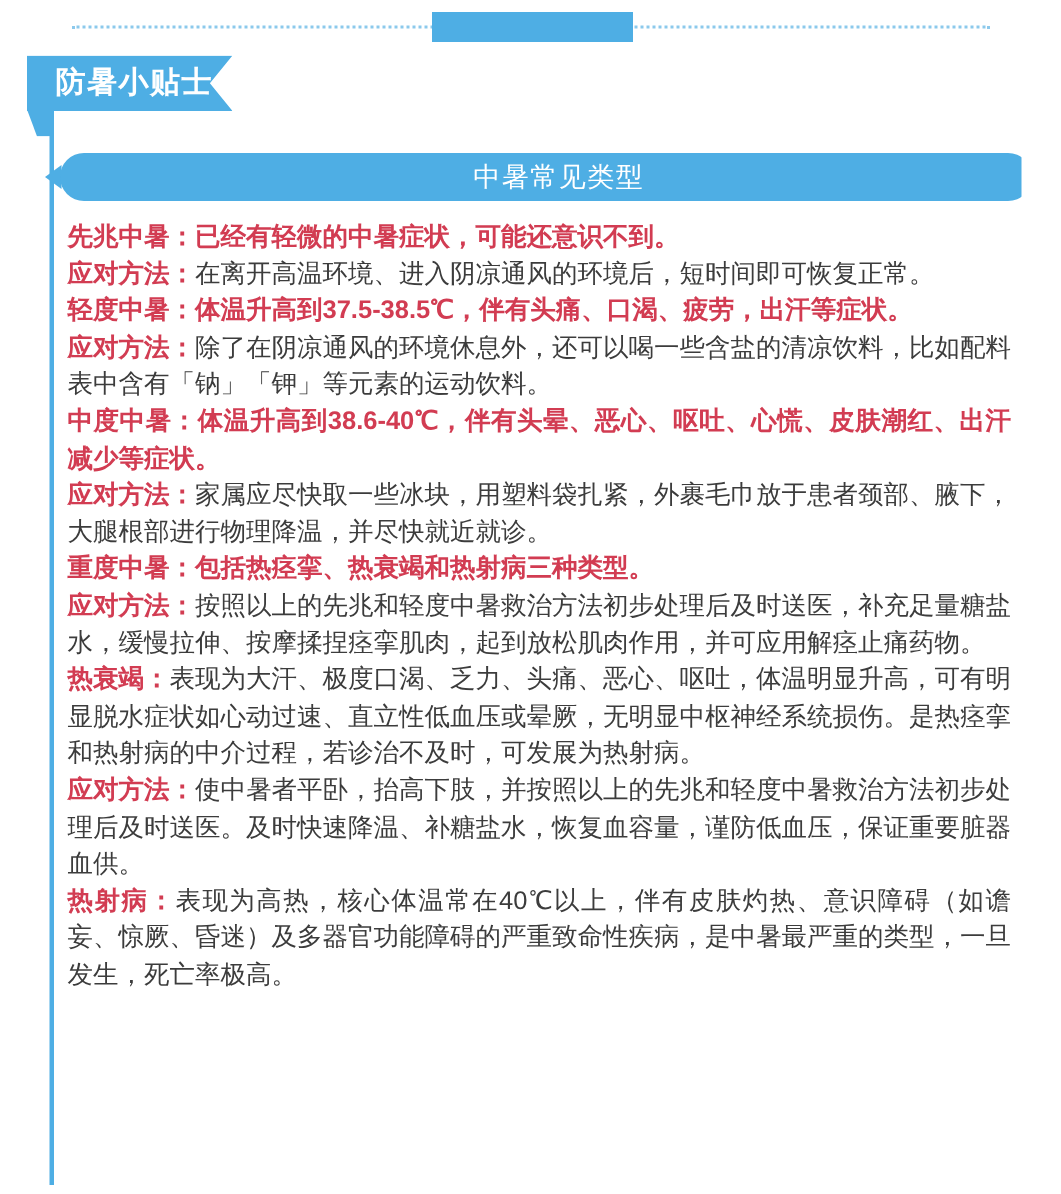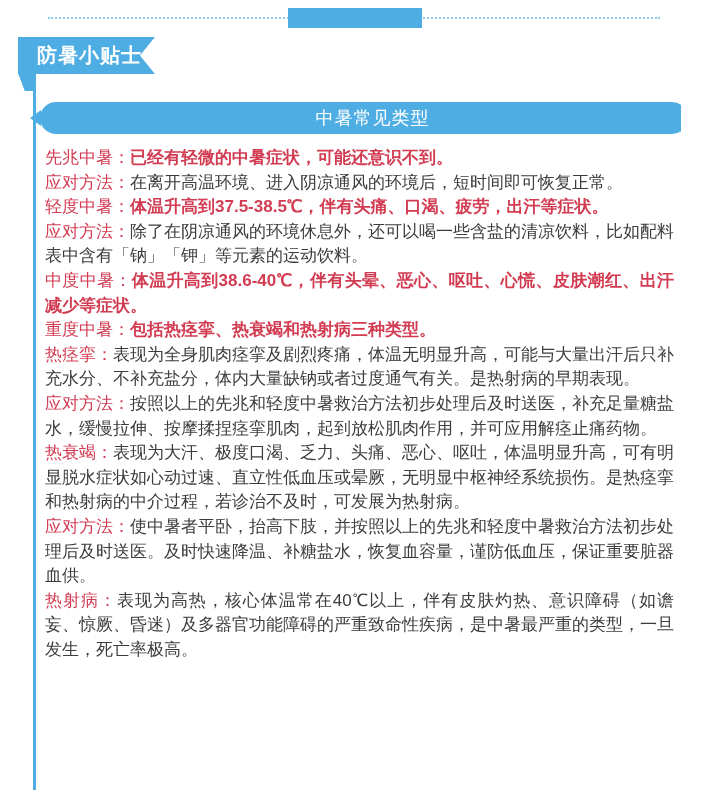--- a/index.html
+++ b/index.html
@@ -73,21 +73,21 @@
     position: absolute;
     left: 45px; top: 146px; width: 629px;
     font-size: 17px;
     line-height: 24.6px;
     color: #3c3c3c;
     text-align: justify;
   }
   .content p { margin: 0; }
   .lbl {
     color: #d23c52;
-    font-weight: normal;
+    font-weight: bold;
   }
   .em .txt {
     color: #d23c52;
     font-weight: bold;
   }
 </style>
 </head>
 <body>
 
 <div class="page">
@@ -105,21 +105,21 @@
   <div class="section-header">
     <span>中暑常见类型</span>
   </div>
 
   <div class="content">
     <p class="em"><span class="lbl">先兆中暑：</span><span class="txt">已经有轻微的中暑症状，可能还意识不到。</span></p>
     <p><span class="lbl">应对方法：</span><span class="txt">在离开高温环境、进入阴凉通风的环境后，短时间即可恢复正常。</span></p>
     <p class="em"><span class="lbl">轻度中暑：</span><span class="txt">体温升高到37.5-38.5℃，伴有头痛、口渴、疲劳，出汗等症状。</span></p>
     <p><span class="lbl">应对方法：</span><span class="txt">除了在阴凉通风的环境休息外，还可以喝一些含盐的清凉饮料，比如配料表中含有「钠」「钾」等元素的运动饮料。</span></p>
     <p class="em"><span class="lbl">中度中暑：</span><span class="txt">体温升高到38.6-40℃，伴有头晕、恶心、呕吐、心慌、皮肤潮红、出汗减少等症状。</span></p>
+    <p><span class="lbl">应对方法：</span><span class="txt">家属应尽快取一些冰块，用塑料袋扎紧，外裹毛巾放于患者颈部、腋下，大腿根部进行物理降温，并尽快就近就诊。</span></p>
     <p class="em"><span class="lbl">重度中暑：</span><span class="txt">包括热痉挛、热衰竭和热射病三种类型。</span></p>
-    <p><span class="lbl">热痉挛：</span><span class="txt">表现为全身肌肉痉挛及剧烈疼痛，体温无明显升高，可能与大量出汗后只补充水分、不补充盐分，体内大量缺钠或者过度通气有关。是热射病的早期表现。</span></p>
     <p><span class="lbl">应对方法：</span><span class="txt">按照以上的先兆和轻度中暑救治方法初步处理后及时送医，补充足量糖盐水，缓慢拉伸、按摩揉捏痉挛肌肉，起到放松肌肉作用，并可应用解痉止痛药物。</span></p>
     <p><span class="lbl">热衰竭：</span><span class="txt">表现为大汗、极度口渴、乏力、头痛、恶心、呕吐，体温明显升高，可有明显脱水症状如心动过速、直立性低血压或晕厥，无明显中枢神经系统损伤。是热痉挛和热射病的中介过程，若诊治不及时，可发展为热射病。</span></p>
     <p><span class="lbl">应对方法：</span><span class="txt">使中暑者平卧，抬高下肢，并按照以上的先兆和轻度中暑救治方法初步处理后及时送医。及时快速降温、补糖盐水，恢复血容量，谨防低血压，保证重要脏器血供。</span></p>
     <p><span class="lbl">热射病：</span><span class="txt">表现为高热，核心体温常在40℃以上，伴有皮肤灼热、意识障碍（如谵妄、惊厥、昏迷）及多器官功能障碍的严重致命性疾病，是中暑最严重的类型，一旦发生，死亡率极高。</span></p>
   </div>
 
 </div>
 
 </body></html>

